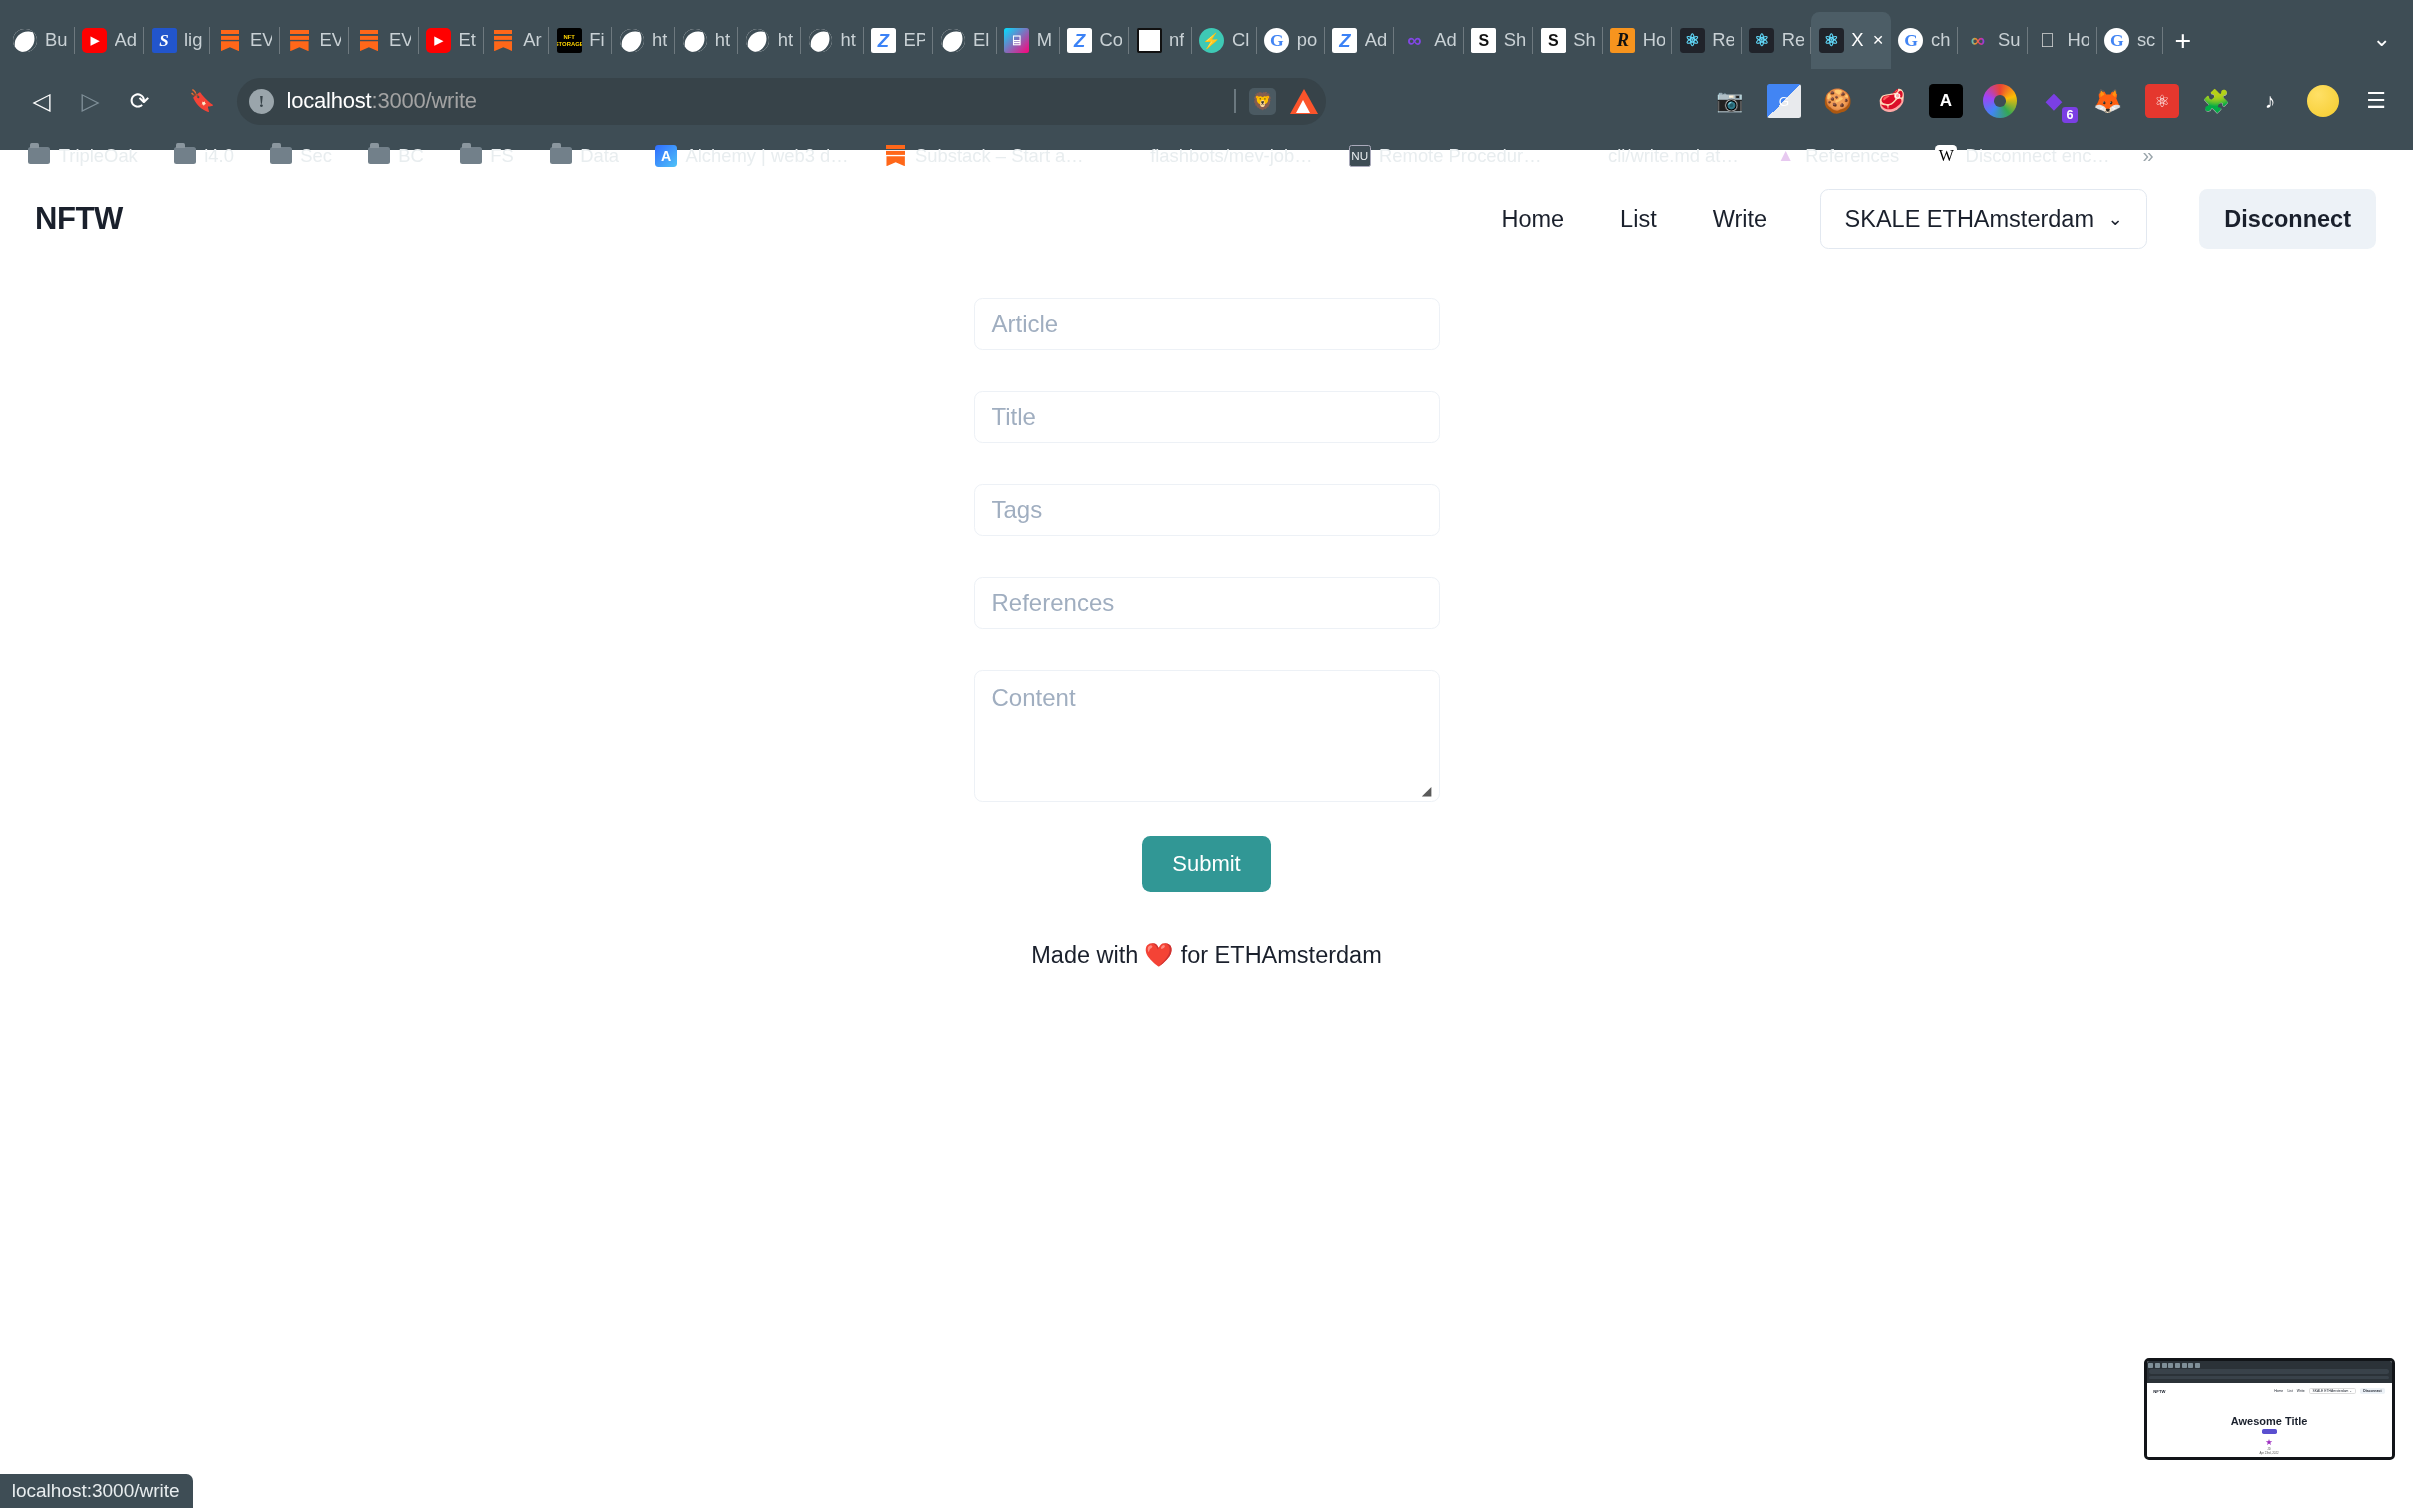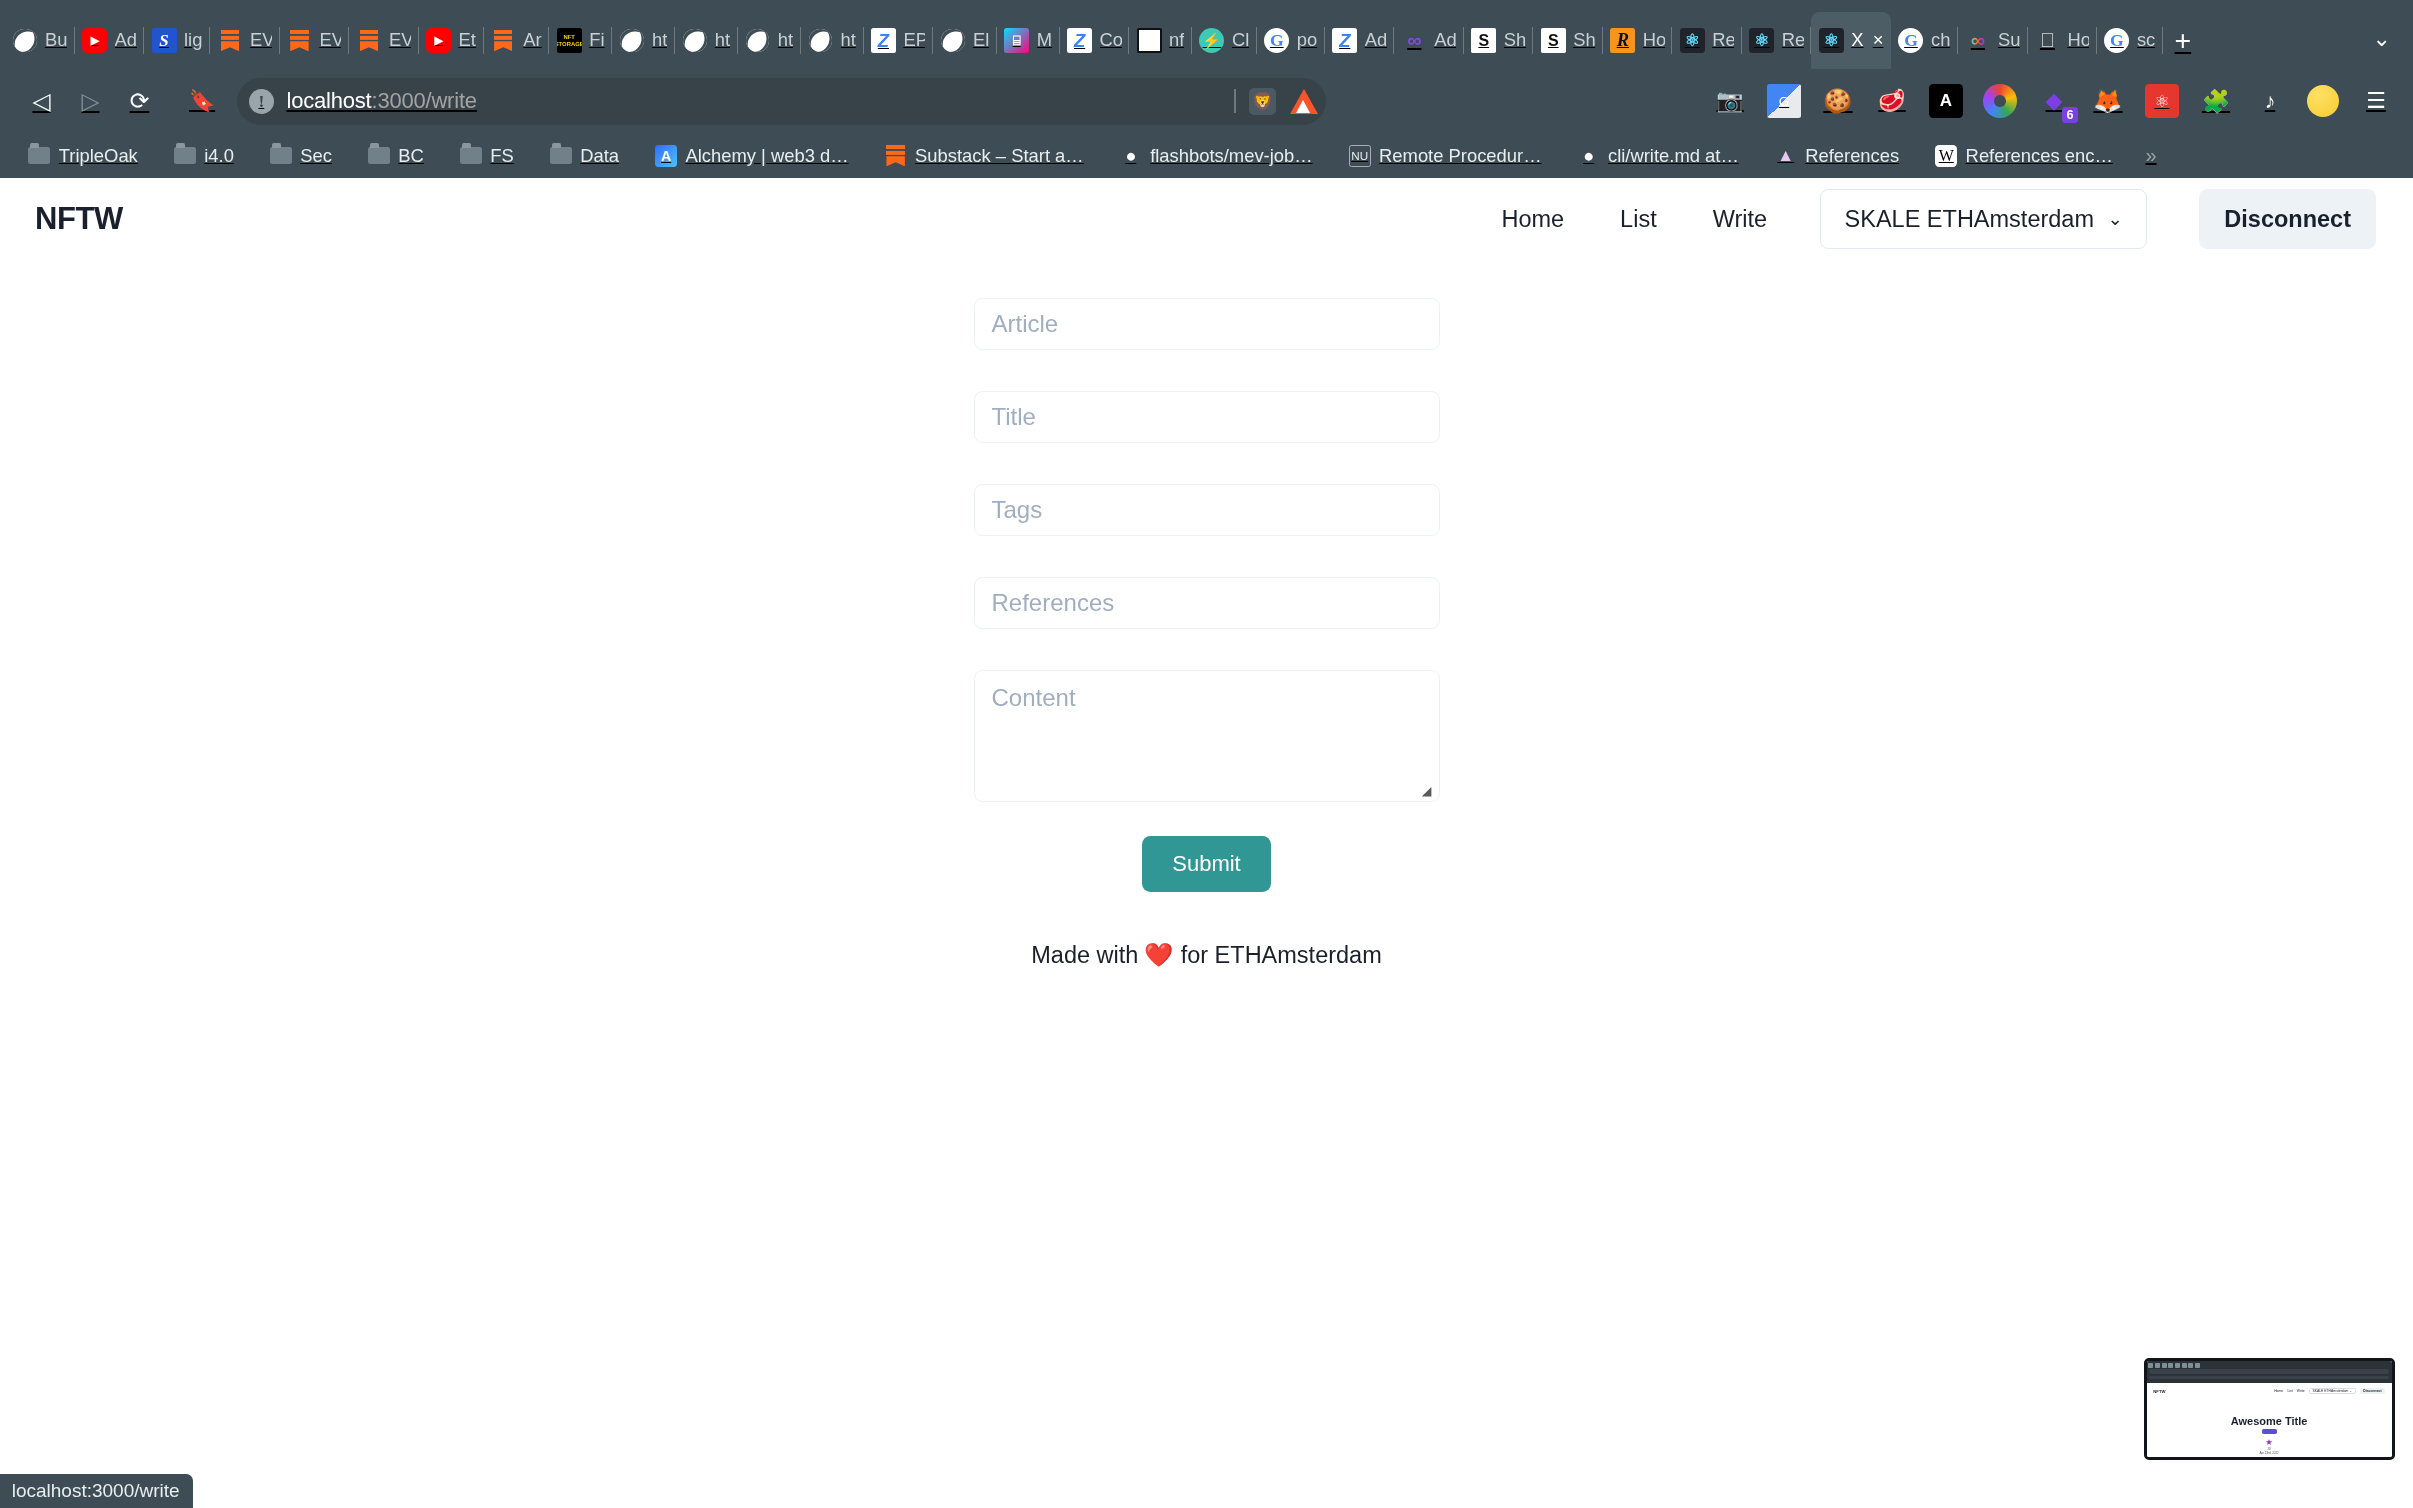--- a/index.html
+++ b/index.html
@@ -8,23 +8,22 @@
     font-family: "Liberation Sans", sans-serif;
     background: #ffffff;
     overflow: hidden;
   }
 
   
   .browser { width: 2413px; height: 1508px; position: relative; background:#ffffff; }
 
   .chrome-top {
     background: #3E4D55;
-    height: 178px;
+    height: 150px;
     position: relative;
-    text-decoration: underline;
   }
 
   
   .tabstrip {
     height: 69px;
     display: flex;
     align-items: flex-end;
     padding: 0 0 0 5px;
     position: relative;
   }
@@ -661,21 +660,21 @@
         <div class="bm">
           <span class="bm-ico bm-github" style="font-size: 18.4px;">●</span>
           <span>cli/write.md at…</span>
         </div>
         <div class="bm">
           <span class="bm-ico bm-tableland">▲</span>
           <span>References</span>
         </div>
         <div class="bm">
           <span class="bm-ico bm-wiki">W</span>
-          <span>References enc…</span>
+          <span>Disconnect enc…</span>
         </div>
         <span class="bm-overflow">»</span>
       </div>
   </div>
 
   <div class="page">
 
     <div class="site-nav">
       <div class="brand">NFTW</div>
       <div class="nav-right">

